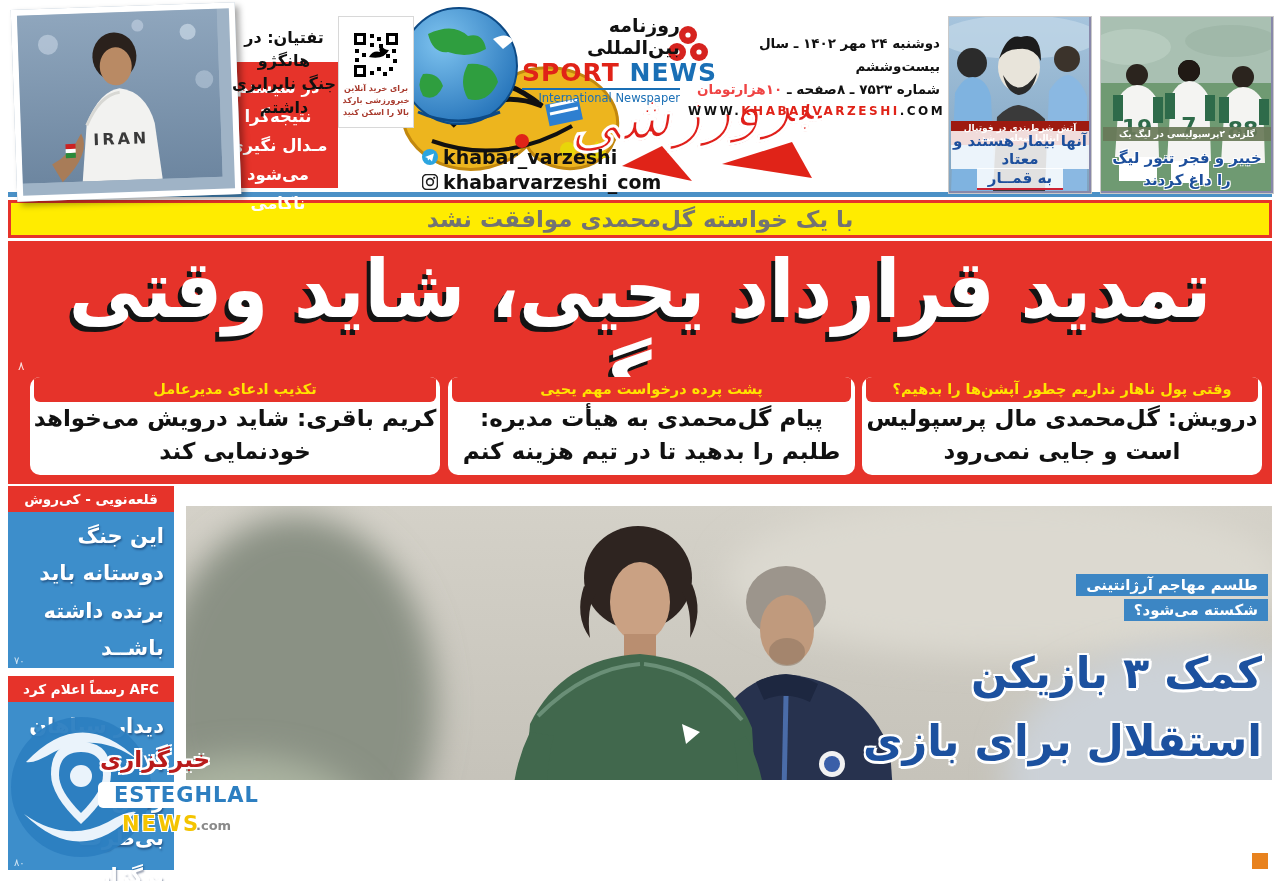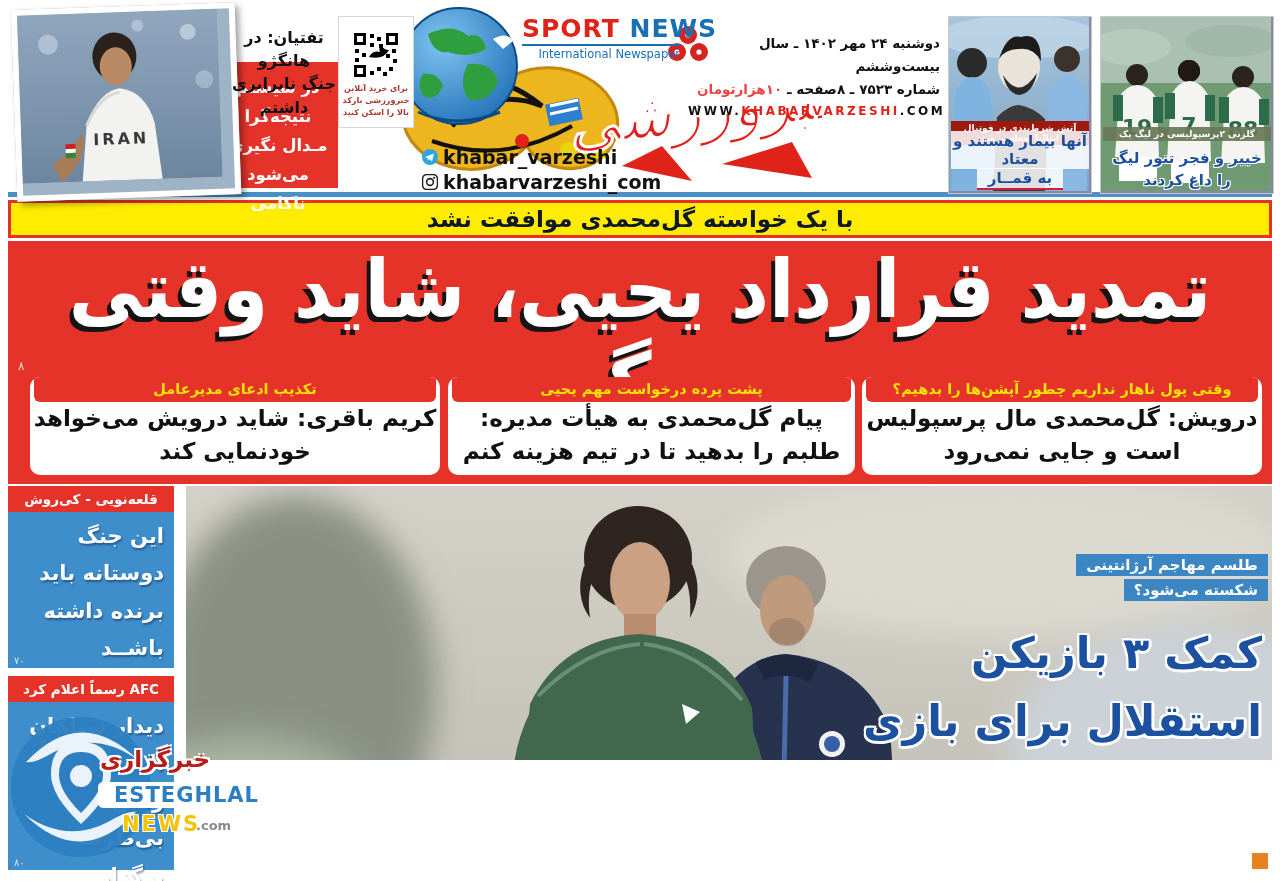--- a/index.html
+++ b/index.html
@@ -46,21 +46,21 @@
     text-align:center;}
   #photo-italy .l1{bottom:24px;background:rgba(255,255,255,.85);padding:1px 0;}
   #photo-italy .l2{bottom:3px;left:28px;right:28px;background:rgba(255,255,255,.85);padding:1px 0;
     border-bottom:2px solid #c23;}
   #photo-league .l1{bottom:26px;text-shadow:1px 1px 0 #fff,-1px -1px 0 #fff,1px -1px 0 #fff,-1px 1px 0 #fff;}
   #photo-league .l2{bottom:4px;text-shadow:1px 1px 0 #fff,-1px -1px 0 #fff,1px -1px 0 #fff,-1px 1px 0 #fff;text-align:center;}
   #divider{left:8px;top:192px;width:1264px;height:5px;background:#4a90c6;}
   
   #yellowbar{left:8px;top:200px;width:1264px;height:38px;background:#ffec00;border:3px solid #e6332a;
     box-sizing:border-box;text-align:center;}
-  #yellowbar .t{font-size:23px;color:#0f172a;line-height:32px;}
+  #yellowbar .t{font-size:23px;color:#737373;line-height:32px;}
   
   #redband{left:8px;top:241px;width:1264px;height:243px;background:#e6332a;}
   #main-headline{position:absolute;left:0;right:0;top:8px;text-align:center;color:#fff;
     font-size:74px;font-weight:bold;text-shadow:-4px 5px 0 #141414;transform:scaleY(1.08);}
   #main-page-mark{position:absolute;left:10px;top:118px;color:rgba(255,255,255,.85);font-size:12px;}
   .story-box{position:absolute;top:136px;height:98px;background:#fff;border-radius:10px;overflow:hidden;
     text-align:center;}
   .story-box .kick{background:#e6332a;color:#ffe400;font-size:14.5px;font-weight:bold;height:25px;
     line-height:24px;margin:0 4px;border-radius:0 0 6px 6px;}
   .story-box .line{font-size:23px;font-weight:bold;color:#111;line-height:1.45;}
@@ -72,21 +72,21 @@
   .side-kick{background:#e6332a;color:#fff;font-size:13.5px;font-weight:bold;text-align:center;
     height:26px;line-height:26px;}
   .side-body{background:#3d8ecb;position:relative;}
   .side-body .sl{color:#fff;font-size:21px;font-weight:bold;text-align:right;padding:0 10px;
     line-height:1.78;text-shadow:1px 2px 2px rgba(10,30,70,.45);}
   .side-page{position:absolute;left:6px;bottom:2px;color:rgba(255,255,255,.75);font-size:10px;}
   #side1{top:486px;}
   #side1 .side-body{height:156px;padding-top:6px;box-sizing:border-box;}
   #side2{top:676px;}
   #side2 .side-body{height:168px;padding-top:6px;box-sizing:border-box;}
-  #main-photo{left:186px;top:486px;width:1086px;height:274px;background:#c8c5bc;overflow:hidden;}
+  #main-photo{left:186px;top:506px;width:1086px;height:274px;background:#c8c5bc;overflow:hidden;}
   #ps-kickers{position:absolute;top:68px;right:4px;display:flex;flex-direction:column;
     align-items:flex-end;gap:3px;}
   #ps-kickers .k{background:#3c86c4;color:#fff;font-size:15px;font-weight:bold;padding:2px 10px;}
   #ps-headline{position:absolute;top:126px;right:10px;text-align:right;color:#1c519f;
     font-size:43px;font-weight:bold;line-height:1.58;
     text-shadow:2px 2px 0 #fff,-2px -2px 0 #fff,2px -2px 0 #fff,-2px 2px 0 #fff,0 3px 0 #fff,3px 0 0 #fff;margin-top:8px;}
   #ps-page{position:absolute;top:312px;right:268px;color:#555;font-size:11px;}
   #watermark{left:0px;top:688px;width:262px;height:182px;z-index:6;}
   #wm-fa{position:absolute;left:100px;top:58px;color:#b91c1c;font-size:23px;font-weight:bold;
     direction:rtl;text-shadow:2px 2px 0 #fff,-2px -2px 0 #fff,2px -2px 0 #fff,-2px 2px 0 #fff;}
@@ -202,20 +202,21 @@
       <circle cx="61" cy="62" r="58" fill="url(#gg)" stroke="#0d4a85" stroke-width="2"></circle>
       <path d="M30,30 Q55,18 70,32 Q85,28 88,45 Q70,55 50,48 Q35,50 30,30 Z" fill="#2f9e3f"></path>
       <path d="M70,60 Q95,58 100,78 Q90,100 70,95 Q60,78 70,60 Z" fill="#2f9e3f"></path>
       <path d="M25,70 Q40,68 45,82 Q38,98 25,92 Q18,80 25,70 Z" fill="#2f9e3f"></path>
       <path d="M95,35 q14,-8 20,2 l-10,8 z" fill="#ffffff"></path>
       <path d="M20,108 q40,18 82,0" stroke="#0d4a85" stroke-width="3" fill="none"></path>
     </svg>
   </div>
 
   <div class="abs" id="sportnews">
+    <div class="fa rtl b">روزنامه بین‌المللی</div>
     <div class="en b"><span class="sport">SPORT</span>&nbsp;<span class="news">NEWS</span></div>
     <div class="sub">International Newspaper</div>
   </div>
 
   <div class="abs" id="social">
     <div class="row">
       <svg width="16" height="16" viewBox="0 0 16 16">
         <circle cx="8" cy="8" r="8" fill="#2ca5e0"></circle>
         <path d="M3,8 l9,-3.5 -2,8 -2.5,-2.5 -1.5,1.5 -0.5,-2.5 z" fill="#fff"></path>
       </svg>

